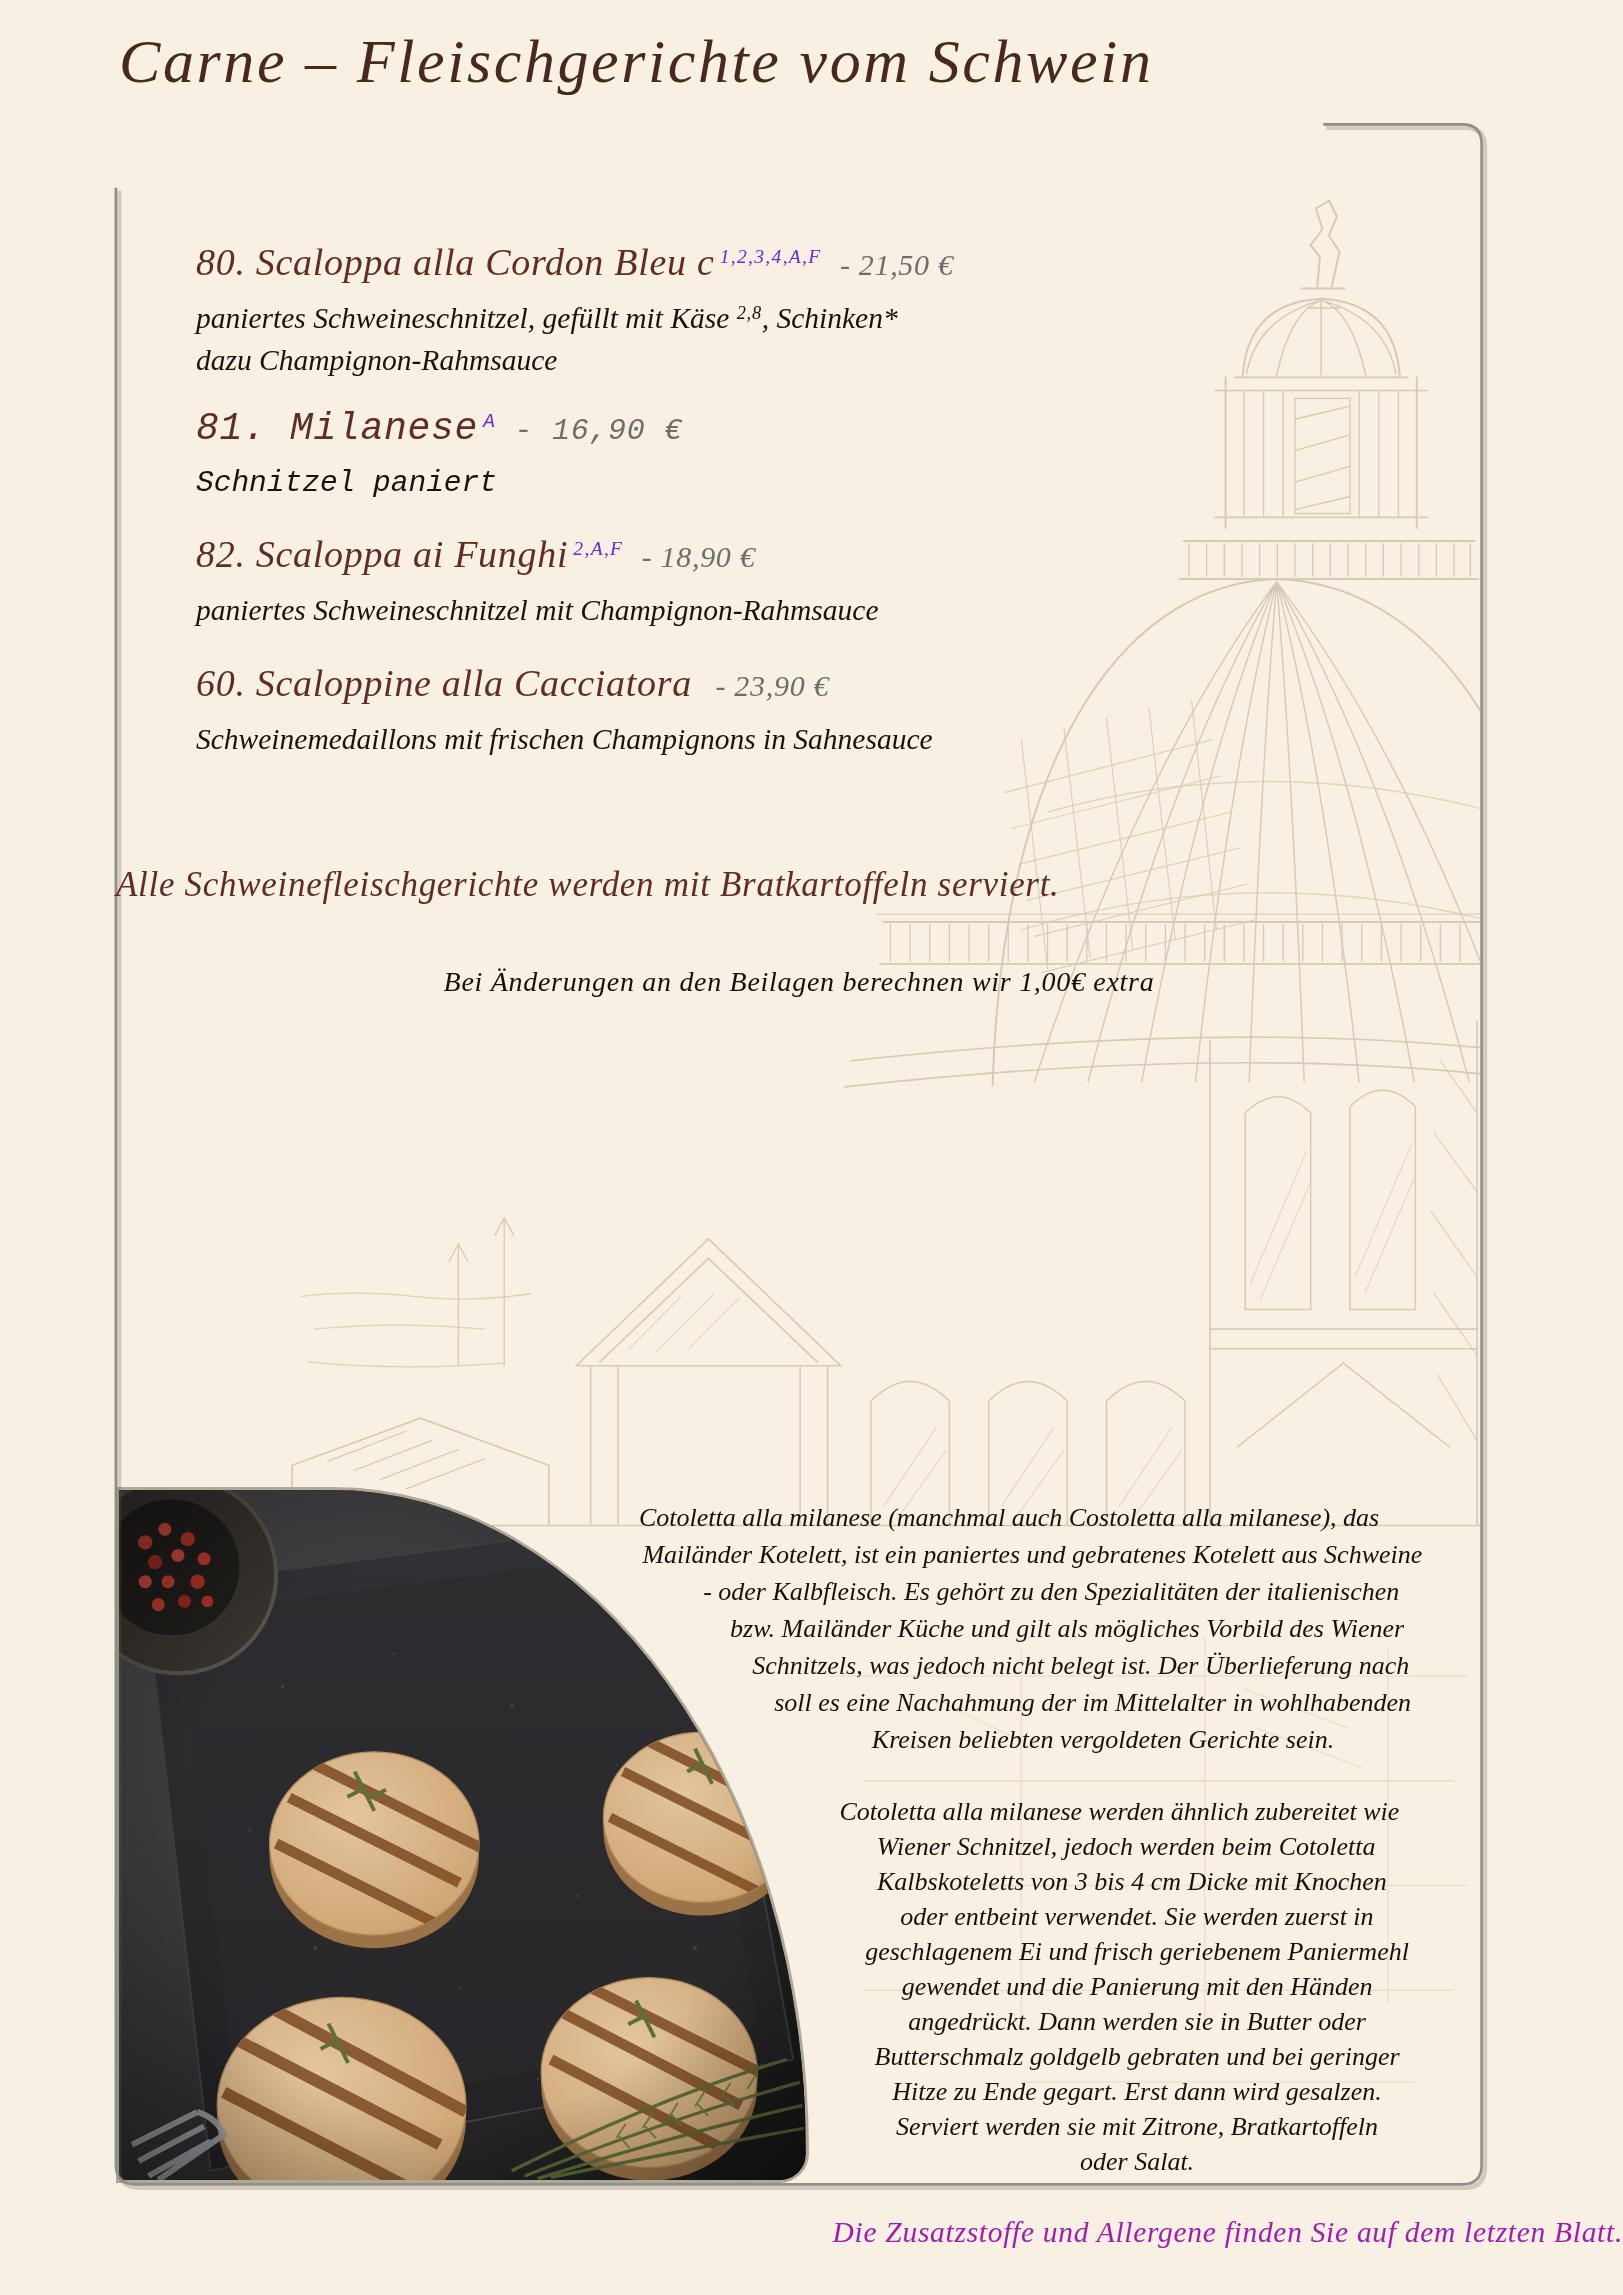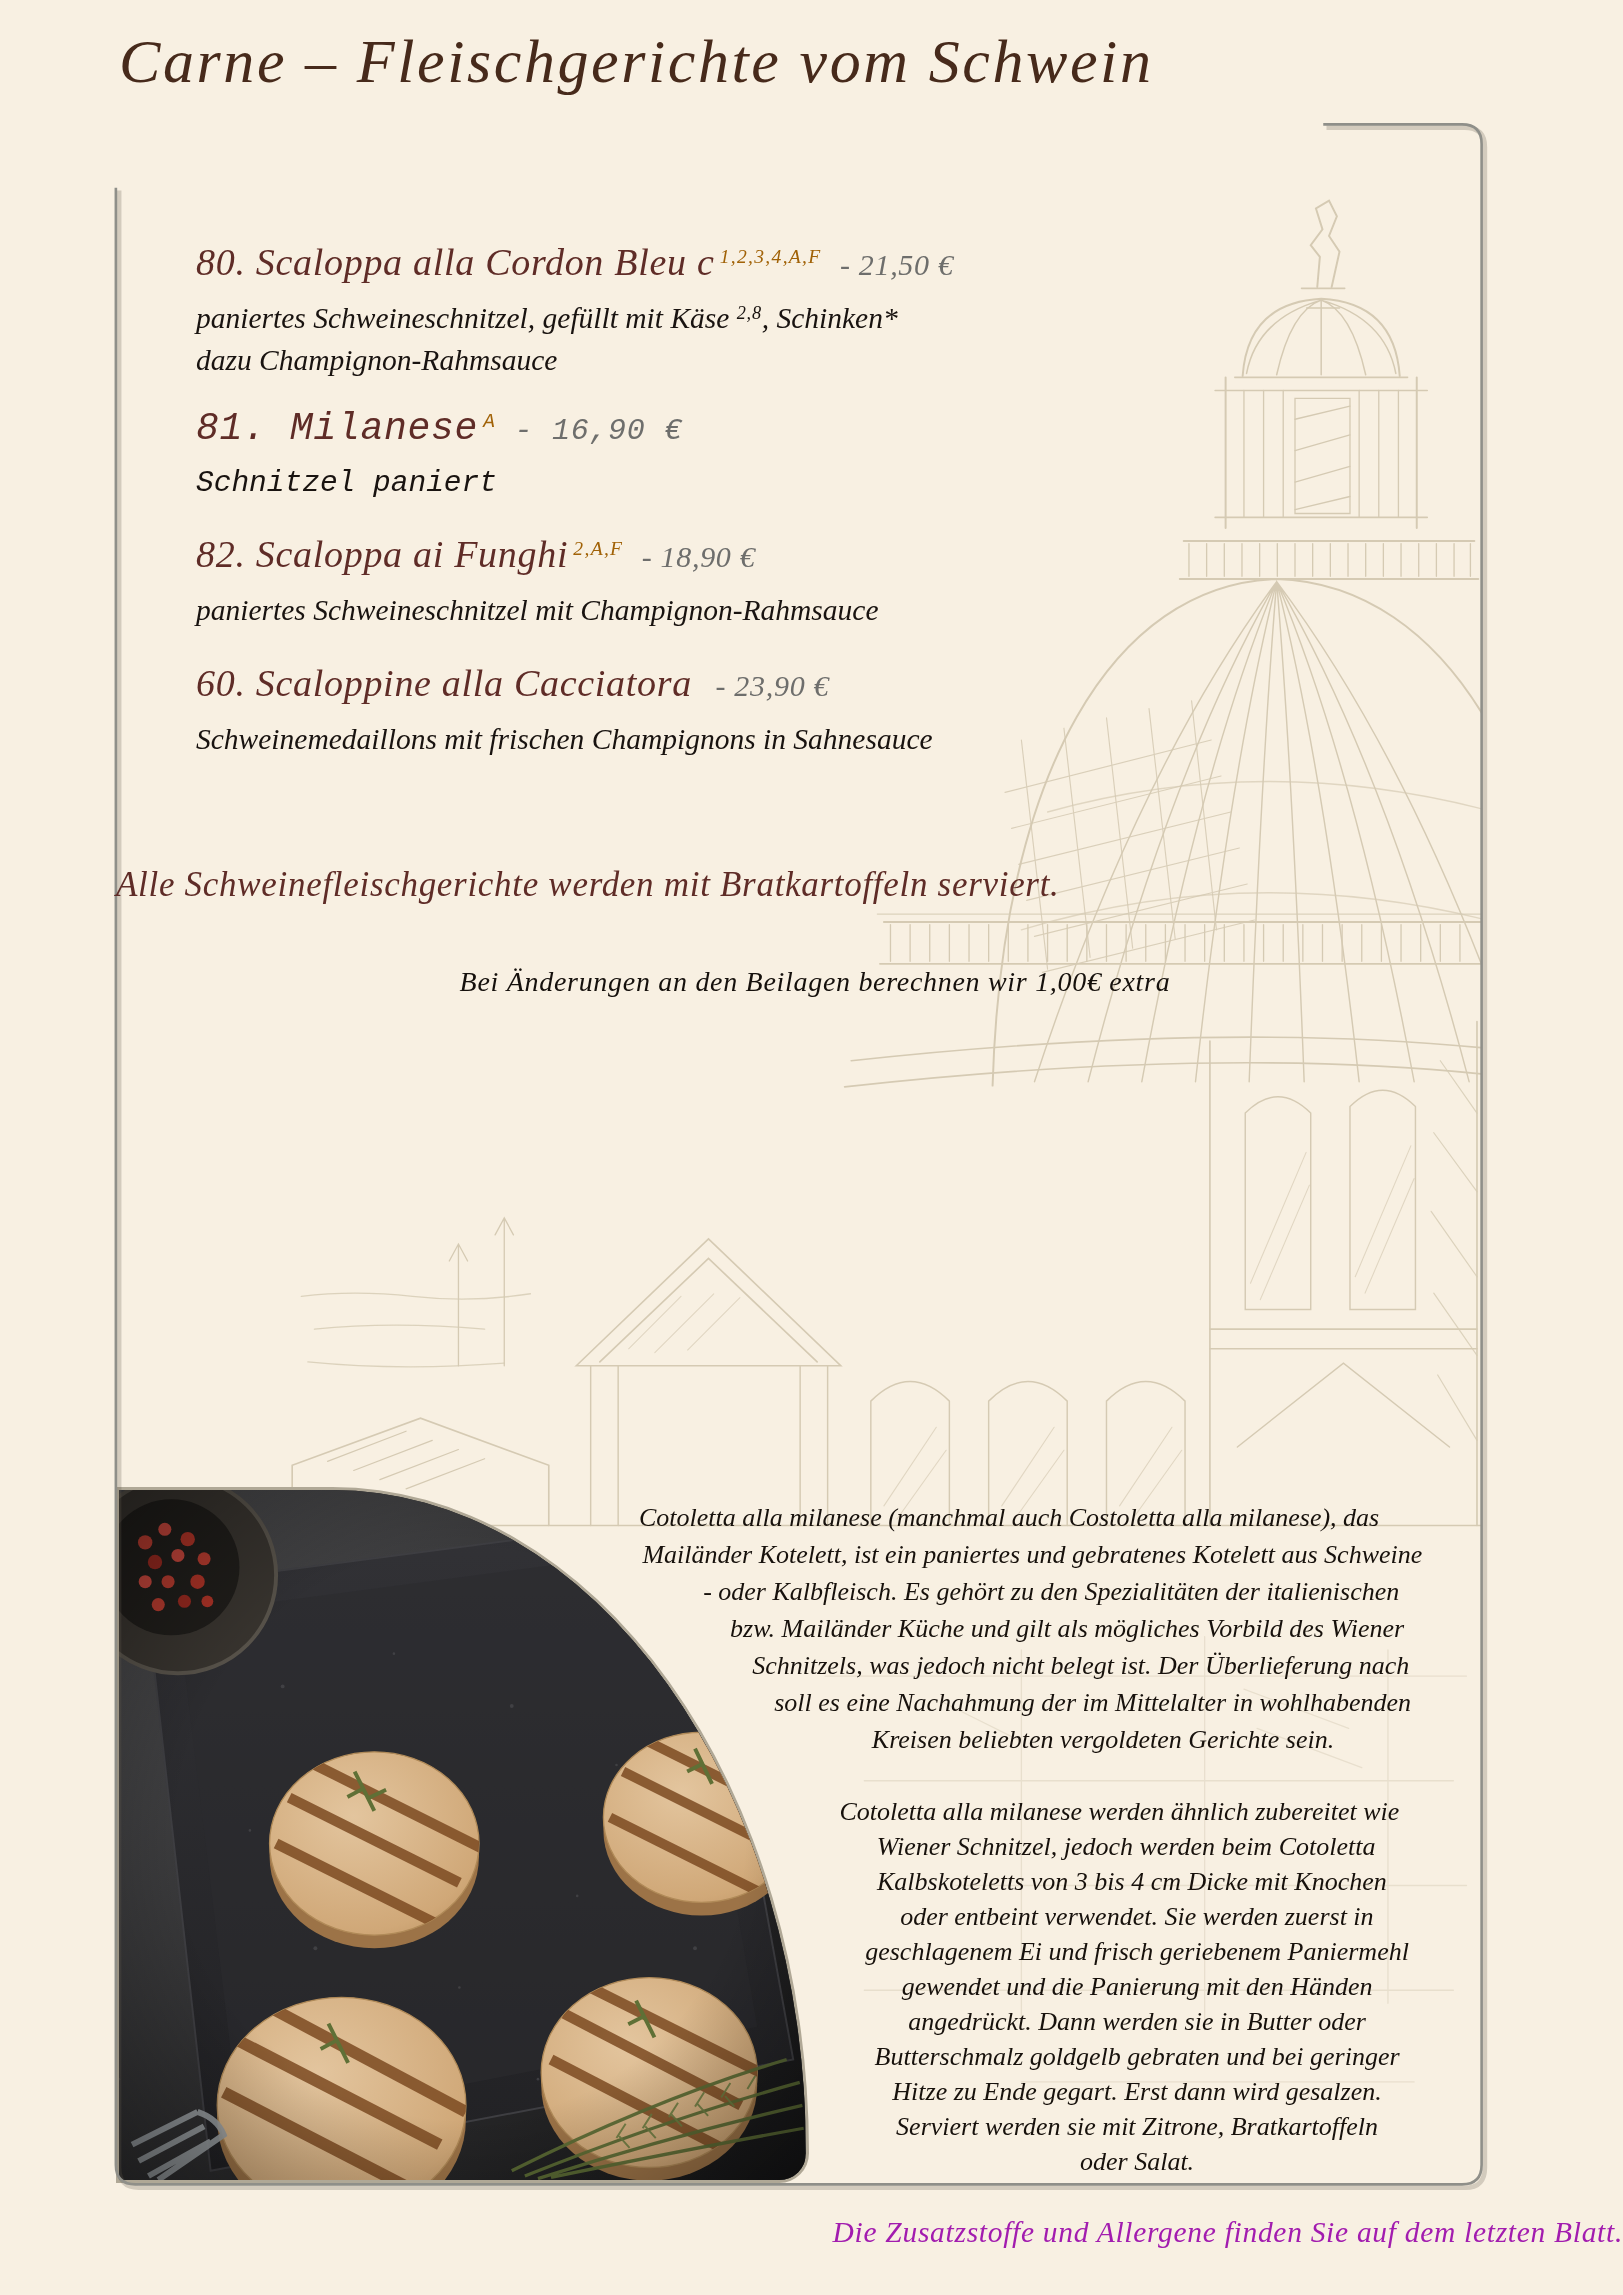--- a/index.html
+++ b/index.html
@@ -16,31 +16,31 @@
   .frame-svg{position:absolute;left:0;top:0;z-index:9;pointer-events:none;}
 
   
   .page-title{position:absolute;left:119px;top:26px;font-size:62px;letter-spacing:2.6px;
               color:#472a1b;z-index:10;white-space:nowrap;}
 
   
   .menu{position:absolute;left:196px;top:0;width:1244px;z-index:10;}
   .item{position:absolute;left:0;}
   .item-title{font-size:38px;color:#5f2c27;letter-spacing:0.7px;line-height:42px;white-space:nowrap;}
-  .item-sup{font-size:19.6px;position:relative;top:-0.62em;margin-left:5.2px;letter-spacing:1.3px;color:#a16207;}
+  .item-sup{font-size:19.6px;position:relative;top:-0.62em;margin-left:5.2px;letter-spacing:1.3px;color:#6d28d9;}
   .item-price{font-size:30px;color:#6e6e6c;margin-left:18.3px;letter-spacing:0.7px;}
   .item-desc{margin-top:9.2px;font-size:29.5px;line-height:38px;color:#191310;white-space:pre-line;}
   .desc-sup{font-size:18.3px;position:relative;top:-0.5em;letter-spacing:0.7px;}
   .i80{top:241px;} .i81{top:408px;font-family:Liberation Mono, monospace;} .i82{top:533px;} .i84{top:662px;}
 
   
   .note1{position:absolute;left:116px;width:1366px;top:865px;text-align:left;
          font-size:35px;color:#5f2c27;letter-spacing:0.7px;z-index:10;}
   .note2{position:absolute;left:116px;width:1366px;top:966px;text-align:center;
-         font-size:28px;color:#15100c;letter-spacing:0.7px;z-index:10;padding-left:16px;}
+         font-size:28px;color:#15100c;letter-spacing:0.7px;z-index:10;}
 
   
   .photo{position:absolute;left:116px;top:1487px;width:693px;height:696px;z-index:8;
          border:3.3px solid #b0a896;border-top-right-radius:497px 695px;
          border-bottom-right-radius:31px;overflow:hidden;box-sizing:border-box;background:#222;}
 
   
   .article{position:absolute;left:117px;top:1487px;width:1350px;height:704px;z-index:10;}
   .wrap-shape{float:left;width:694px;height:696px;
               shape-outside:ellipse(514px 712px at 196px 696px);shape-margin:15.7px;}

